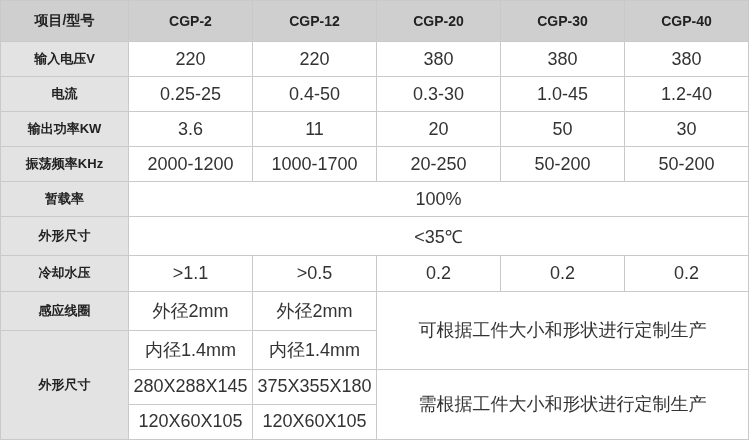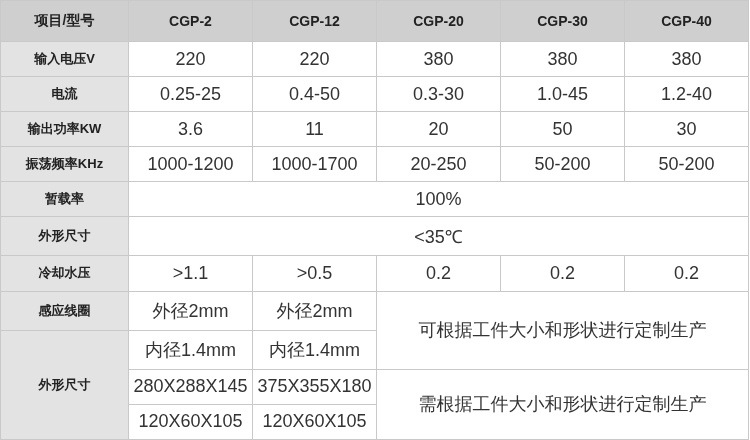--- a/index.html
+++ b/index.html
@@ -88,21 +88,21 @@
       <tr>
         <td class="rowhead">输出功率KW</td>
         <td>3.6</td>
         <td>11</td>
         <td>20</td>
         <td>50</td>
         <td>30</td>
       </tr>
       <tr>
         <td class="rowhead">振荡频率KHz</td>
-        <td>1000-1200</td>
+        <td>2000-1200</td>
         <td>1000-1700</td>
         <td>20-250</td>
         <td>50-200</td>
         <td>50-200</td>
       </tr>
       <tr>
         <td class="rowhead">暂载率</td>
         <td colspan="5">100%</td>
       </tr>
       <tr>

